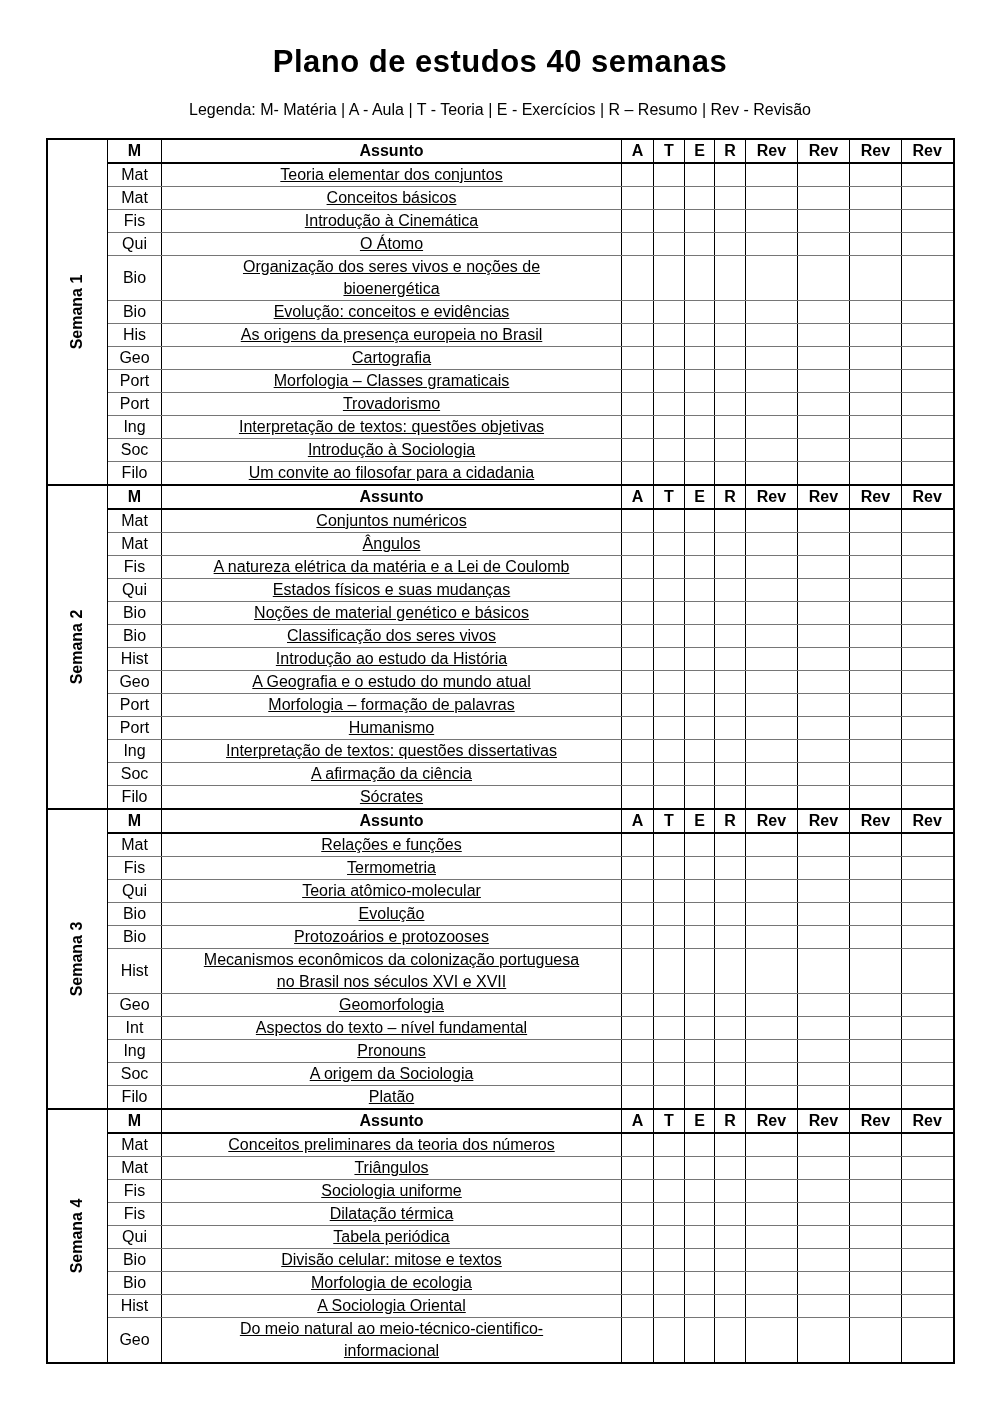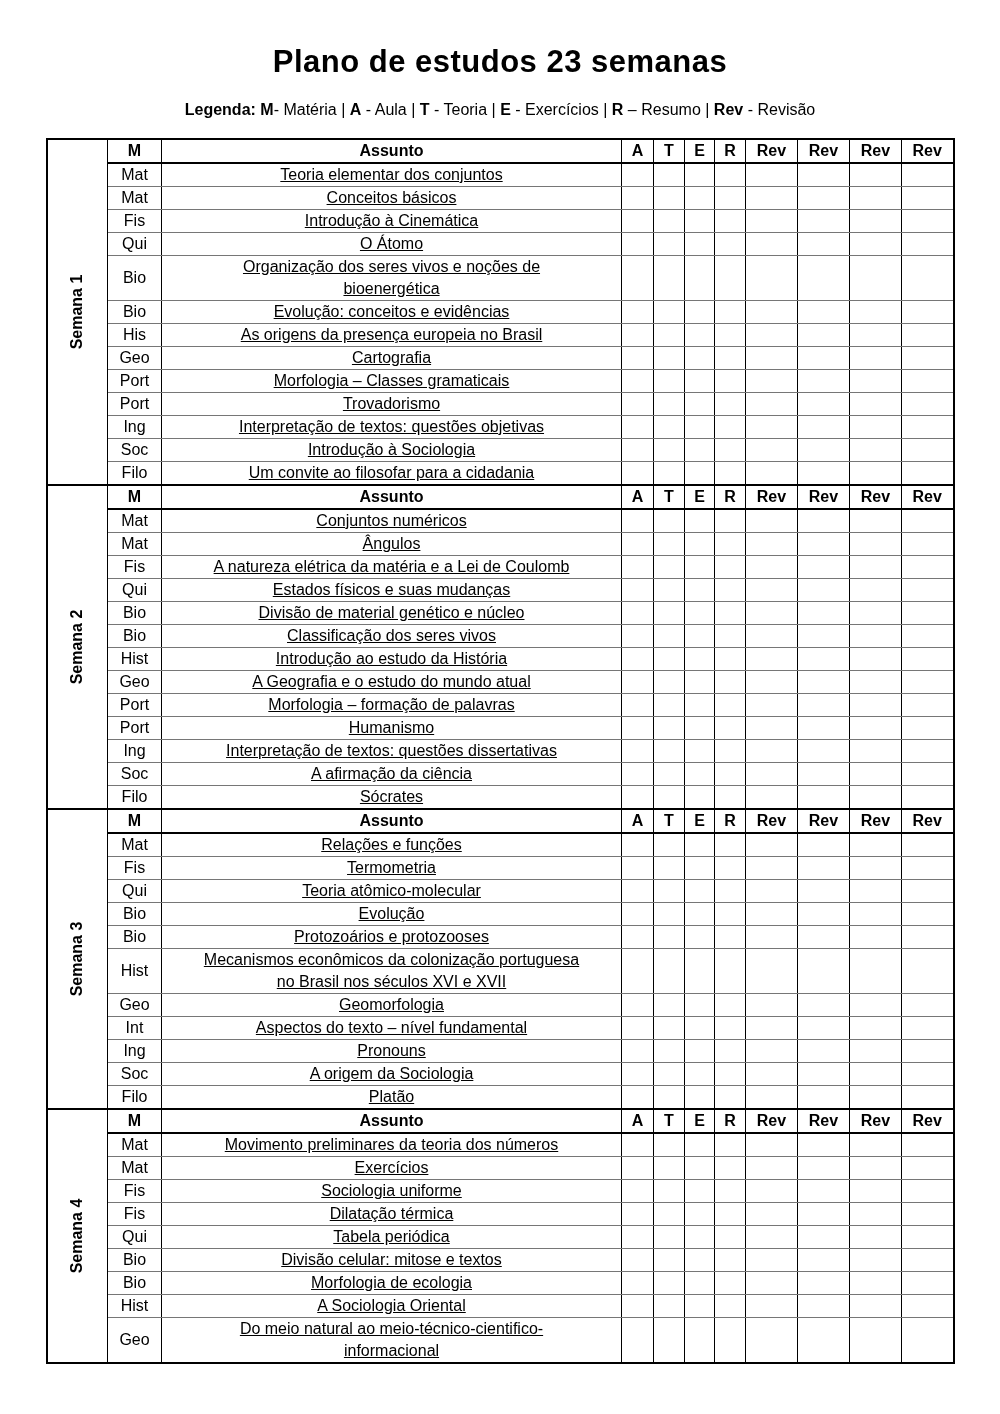--- a/index.html
+++ b/index.html
@@ -24,21 +24,21 @@
     font-weight: bold;
     line-height: 1.15;
     letter-spacing: 0.5px;
   }
   .legend {
     margin-top: 20px;
     text-align: center;
     font-size: 16px;
     line-height: 1.2;
   }
-  .legend .b { font-weight: bold; }
+  .legend .b { font-weight: normal; }
 
   table.plan {
     border-collapse: collapse;
     table-layout: fixed;
     margin: 19px auto 0 auto;
     border: 2px solid #000;
   }
   table.plan td {
     border-left: 1px solid #000;
     border-right: 1px solid #000;
@@ -72,21 +72,21 @@
     font-weight: bold;
     font-size: 16px;
   }
   td.topic-cell { white-space: pre-line; text-decoration: underline; }
 </style>
 </head>
 <body>
 
 <div class="page">
 
-  <div class="title">Plano de estudos 23 semanas</div>
+  <div class="title">Plano de estudos 40 semanas</div>
 
   <div class="legend"><span class="b">Legenda: </span><span class="b">M</span><span class="">- Matéria | </span><span class="b">A</span><span class=""> - Aula | </span><span class="b">T</span><span class=""> - Teoria | </span><span class="b">E</span><span class=""> - Exercícios | </span><span class="b">R</span><span class=""> – Resumo | </span><span class="b">Rev</span><span class=""> - Revisão</span></div>
 
   <table class="plan">
     <colgroup>
       <col style="width:61px">
       <col style="width:54px">
       <col style="width:460px">
       <col style="width:32px">
       <col style="width:31px">
@@ -328,21 +328,21 @@
           <td></td>
           <td></td>
           <td></td>
           <td></td>
           <td></td>
           <td></td>
           <td></td>
         </tr>
         <tr>
           <td>Bio</td>
-          <td class="topic-cell">Divisão de material genético e núcleo</td>
+          <td class="topic-cell">Noções de material genético e básicos</td>
           <td></td>
           <td></td>
           <td></td>
           <td></td>
           <td></td>
           <td></td>
           <td></td>
           <td></td>
         </tr>
         <tr>
@@ -599,33 +599,33 @@
           <td>T</td>
           <td>E</td>
           <td>R</td>
           <td>Rev</td>
           <td>Rev</td>
           <td>Rev</td>
           <td>Rev</td>
         </tr>
         <tr>
           <td>Mat</td>
-          <td class="topic-cell">Movimento preliminares da teoria dos números</td>
+          <td class="topic-cell">Conceitos preliminares da teoria dos números</td>
           <td></td>
           <td></td>
           <td></td>
           <td></td>
           <td></td>
           <td></td>
           <td></td>
           <td></td>
         </tr>
         <tr>
           <td>Mat</td>
-          <td class="topic-cell">Exercícios</td>
+          <td class="topic-cell">Triângulos</td>
           <td></td>
           <td></td>
           <td></td>
           <td></td>
           <td></td>
           <td></td>
           <td></td>
           <td></td>
         </tr>
         <tr>

